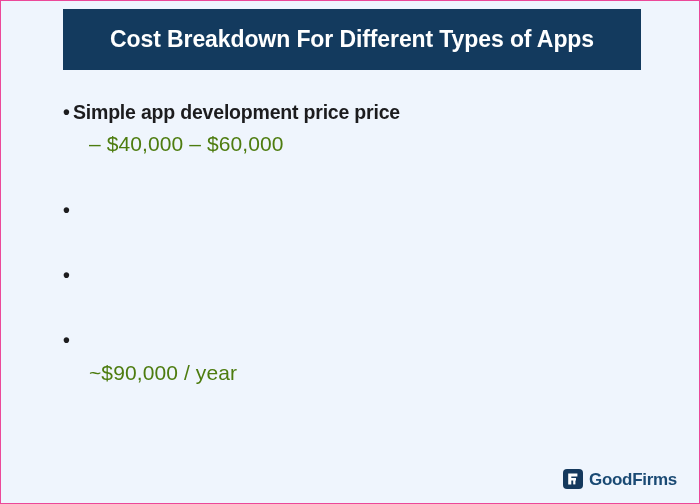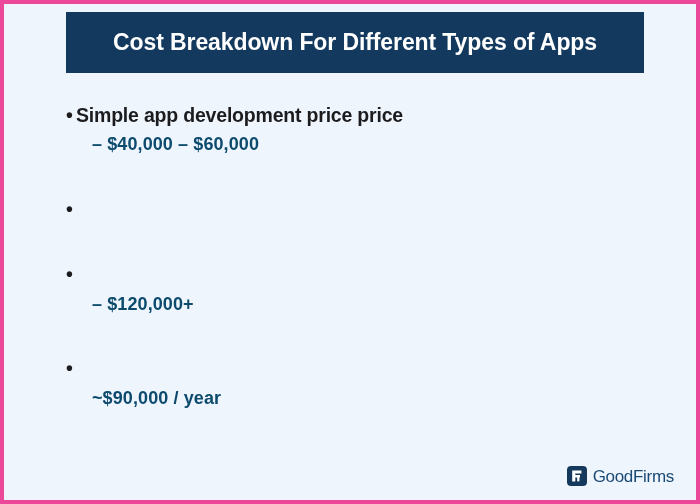--- a/index.html
+++ b/index.html
@@ -12,21 +12,21 @@
     background: #ffffff;
     font-family: "Liberation Sans", sans-serif;
     overflow: hidden;
   }
   .infographic-card {
     position: relative;
     box-sizing: border-box;
     width: 700px;
     height: 504px;
     background: #eff5fd;
-    border: 4px solid #ec4899;
+    border: 1px solid #ec4899;
     overflow: hidden;
   }
   .title-bar {
     position: absolute;
     left: 62px;
     top: 8px;
     width: 578px;
     height: 61px;
     background: #133a5e;
     display: flex;
@@ -69,24 +69,24 @@
     display: inline-block;
     width: 10px;
     flex: none;
     color: #1c1c1e;
     font-size: 19.5px;
     line-height: 1.2;
   }
   .bullet-subline {
     margin-top: 7px;
     padding-left: 26px;
-    color: #0c4a6e;
+    color: #4d7c0f;
     font-family: "Liberation Sans", sans-serif;
-    font-size: 18px;
-    font-weight: bold;
+    font-size: 21px;
+    font-weight: normal;
     line-height: 1.2;
     letter-spacing: 0.1px;
     white-space: nowrap;
   }
   .brand-logo {
     position: absolute;
     right: 22px;
     bottom: 14px;
     display: flex;
     align-items: center;
@@ -102,21 +102,21 @@
   }
   .brand-mark svg {
     position: absolute;
     left: 0;
     top: 0;
   }
   .brand-name {
     color: #1a4a74;
     font-family: "Liberation Sans", sans-serif;
     font-size: 17px;
-    font-weight: normal;
+    font-weight: bold;
     letter-spacing: -0.3px;
     line-height: 1;
     white-space: nowrap;
   }
 </style>
 </head>
 <body>
 
 <div class="infographic-card">
 
@@ -137,21 +137,20 @@
     <div class="bullet-group">
       <div class="bullet-heading">
         <span class="bullet-dot">•</span>
       </div>
     </div>
 
     <div class="bullet-group">
       <div class="bullet-heading">
         <span class="bullet-dot">•</span>
       </div>
-      <div class="bullet-subline">– $120,000+</div>
     </div>
 
     <div class="bullet-group">
       <div class="bullet-heading">
         <span class="bullet-dot">•</span>
       </div>
       <div class="bullet-subline">~$90,000 / year</div>
     </div>
 
   </div>

